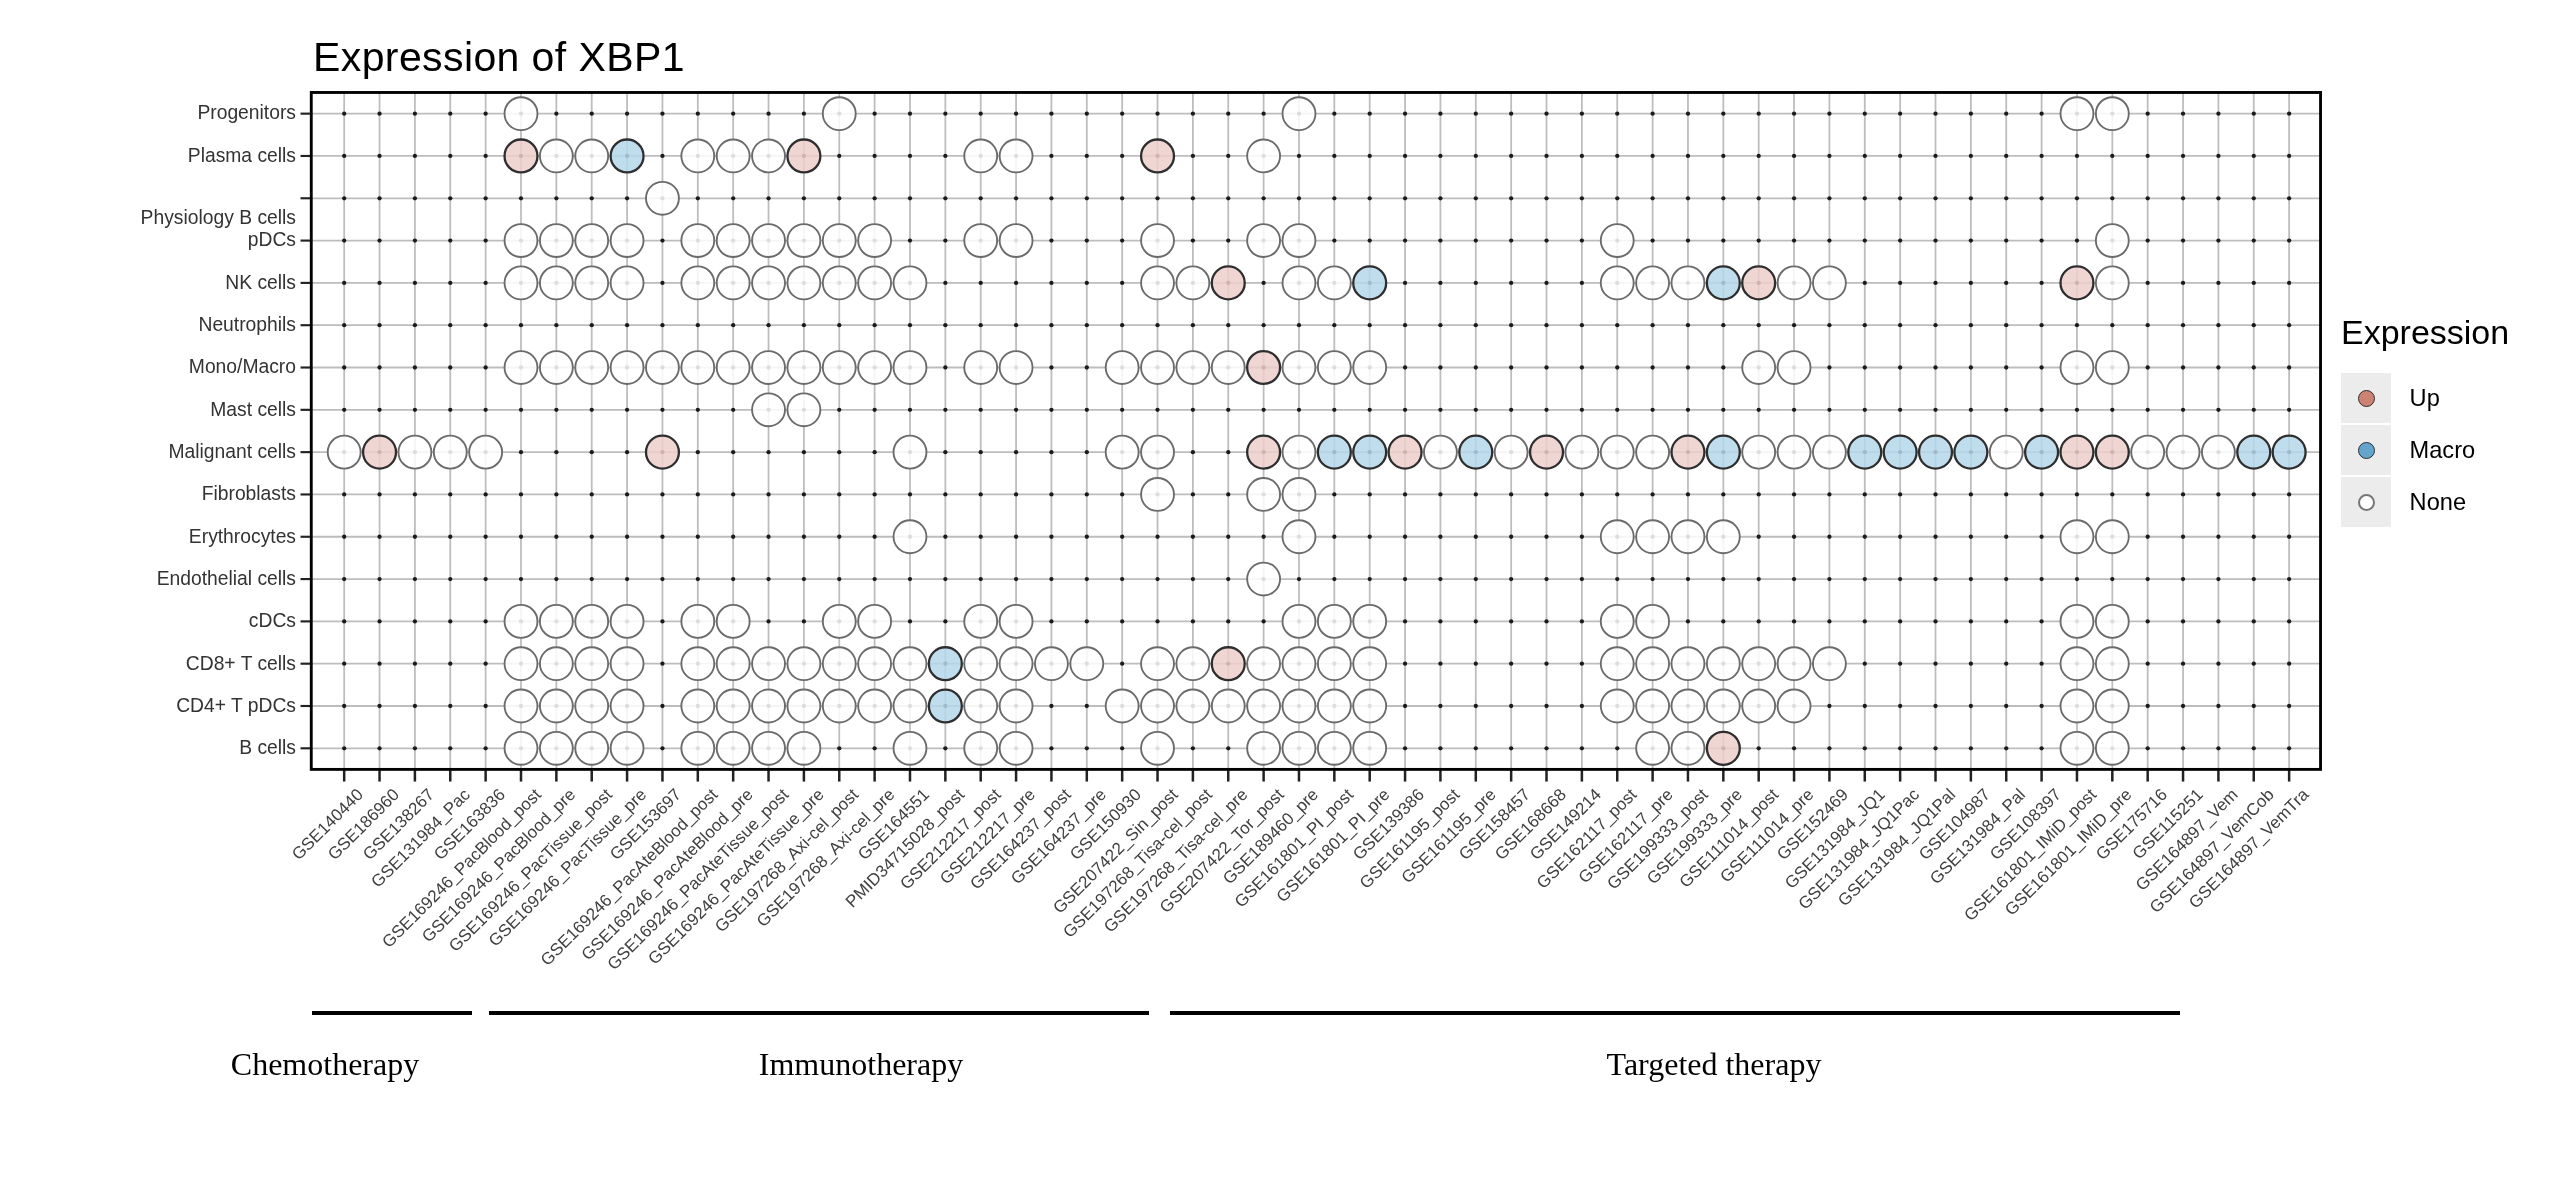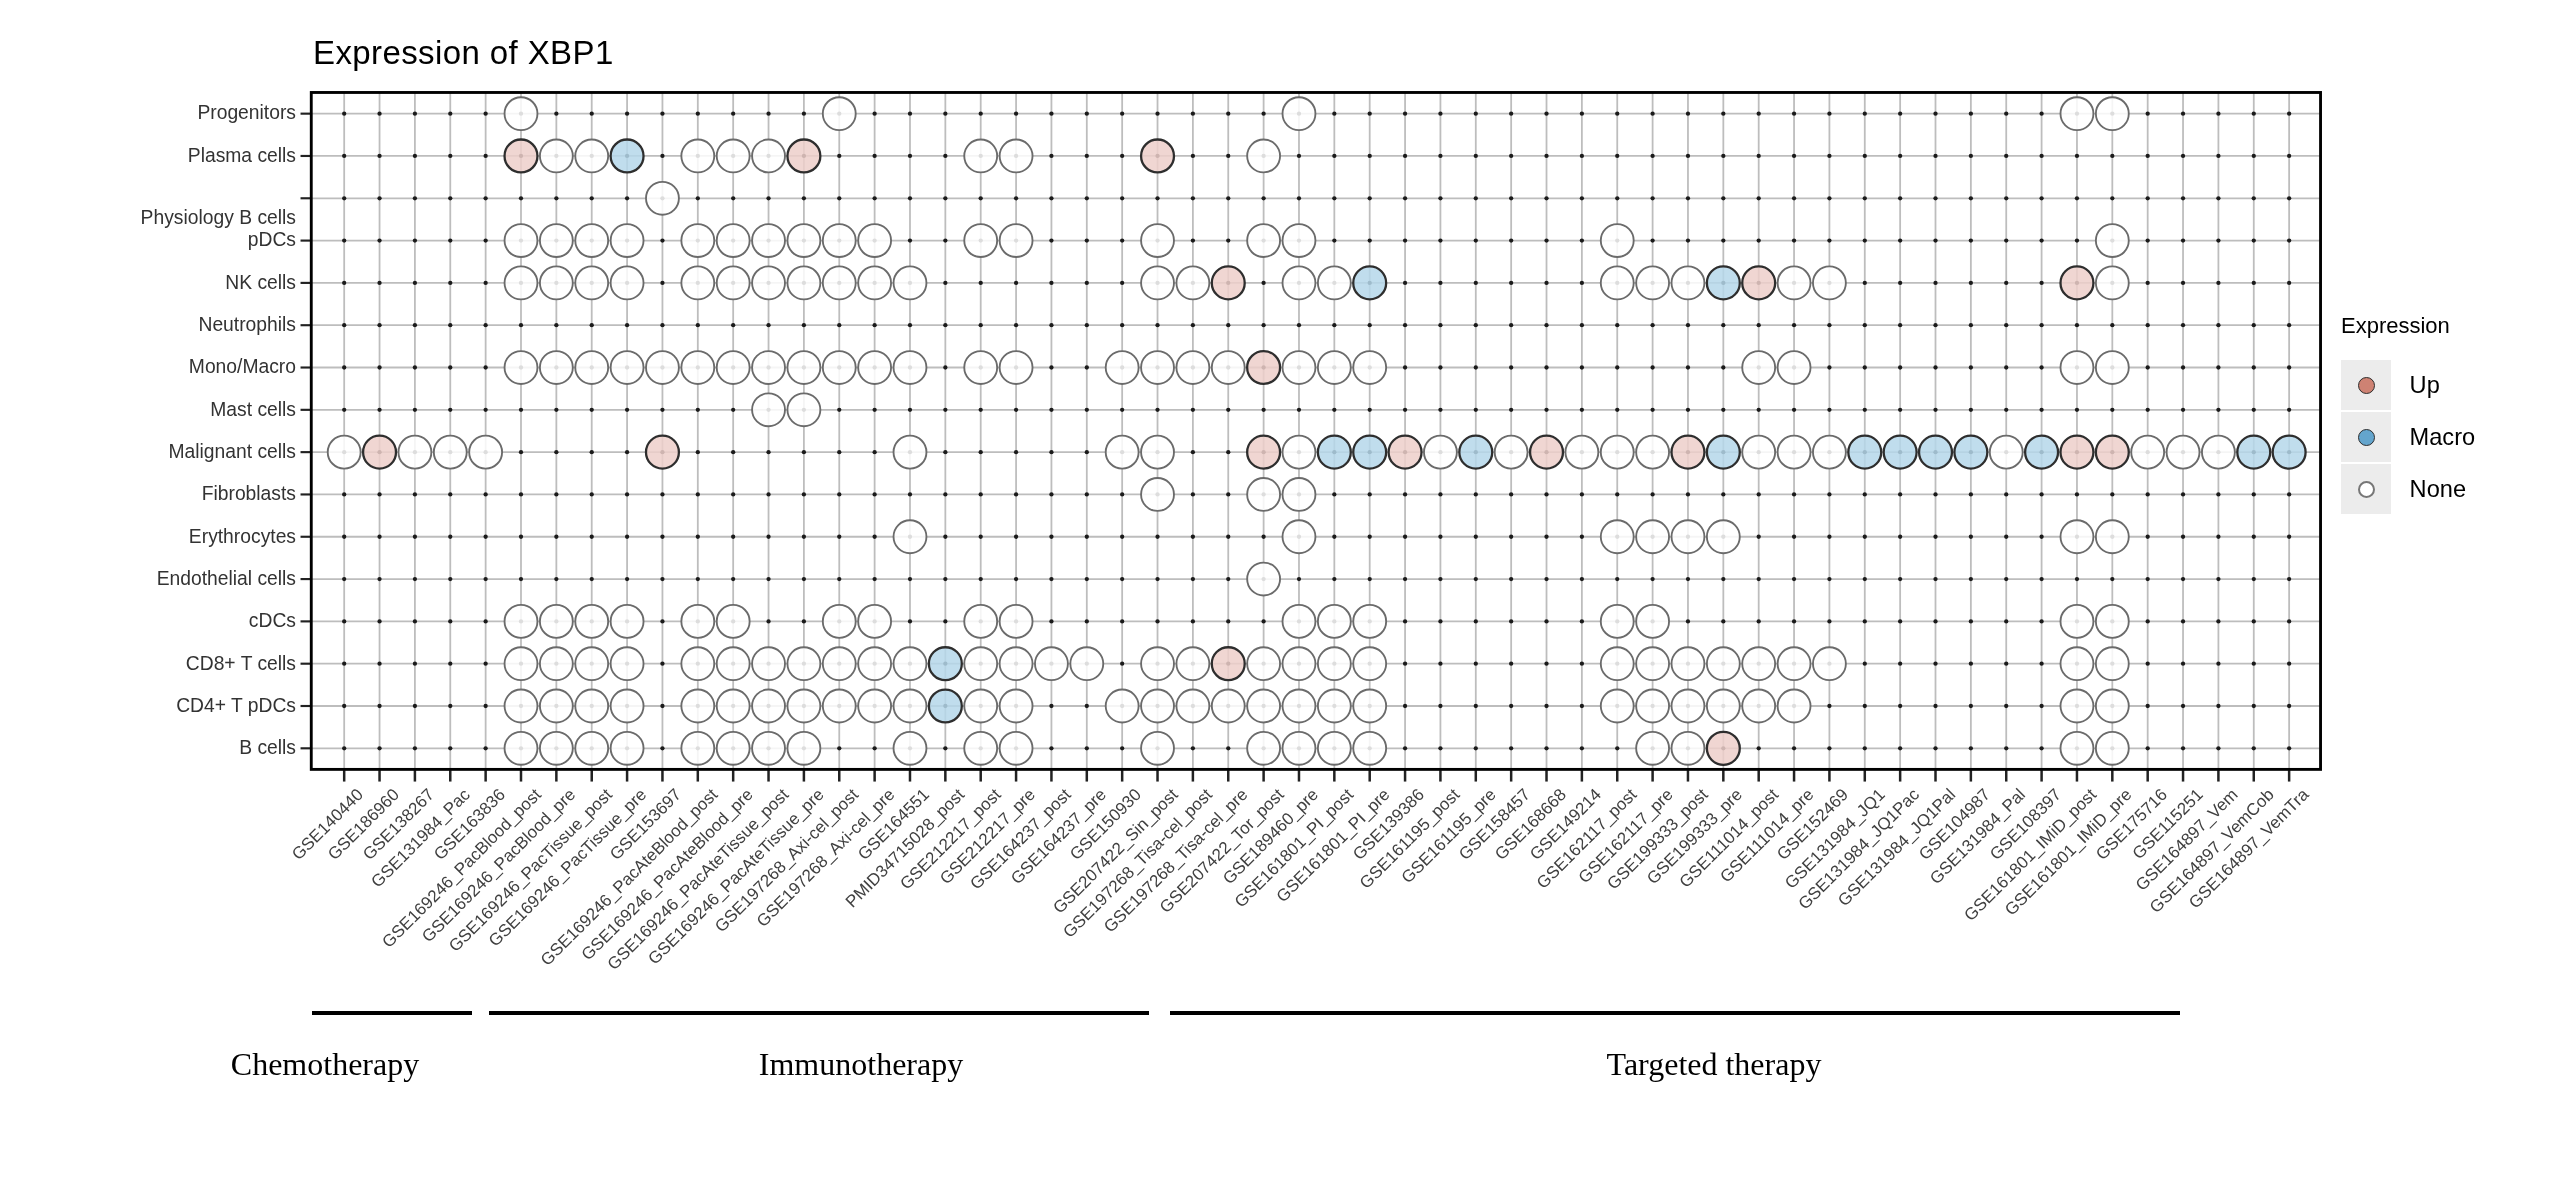--- a/index.html
+++ b/index.html
@@ -1,27 +1,27 @@
 <!DOCTYPE html>
 <html style="font-size:11.4px"><head>
 <meta charset="utf-8">
 <style>
   html,body{margin:0;padding:0;background:#fff;}
   body{width:2576px;height:1181px;position:relative;overflow:hidden;
        font-family:"Liberation Sans","DejaVu Sans",sans-serif;}
   #canvas{position:absolute;inset:0;background:#ffffff;}
   #plot-svg{position:absolute;left:0;top:0;}
-  .chart-title{position:absolute;left:313px;top:34px;font-size:33px;color:#000;
+  .chart-title{position:absolute;left:313px;top:34px;font-size:41px;color:#000;
        letter-spacing:0.4px;white-space:nowrap;}
   .y-label{position:absolute;font-size:19.3px;color:#333;white-space:nowrap;
        text-align:left;transform:translateY(-50%);}
   .x-label{position:absolute;font-size:17px;color:#404040;white-space:nowrap;
        transform-origin:100% 0%;transform:rotate(-45deg);}
   .legend{position:absolute;left:2341px;top:313px;width:229px;}
-  .legend-title{font-size:22px;color:#000;margin-bottom:20px;}
+  .legend-title{font-size:34px;color:#000;margin-bottom:20px;}
   .legend-item{position:relative;height:52px;display:flex;align-items:center;}
   .legend-key{width:50px;height:50px;background:#ececec;display:flex;
        align-items:center;justify-content:center;flex:0 0 50px;}
   .legend-dot{width:17px;height:17px;border-radius:50%;box-sizing:border-box;}
   .legend-label{font-size:23.6px;color:#000;margin-left:18.6px;}
   .bracket-line{position:absolute;top:1011px;height:4.3px;background:#000;}
   .bracket-label{position:absolute;top:1046px;transform:translateX(-50%);
        font-family:"Liberation Serif","DejaVu Serif",serif;font-size:32px;color:#000;
        white-space:nowrap;}
 </style>

